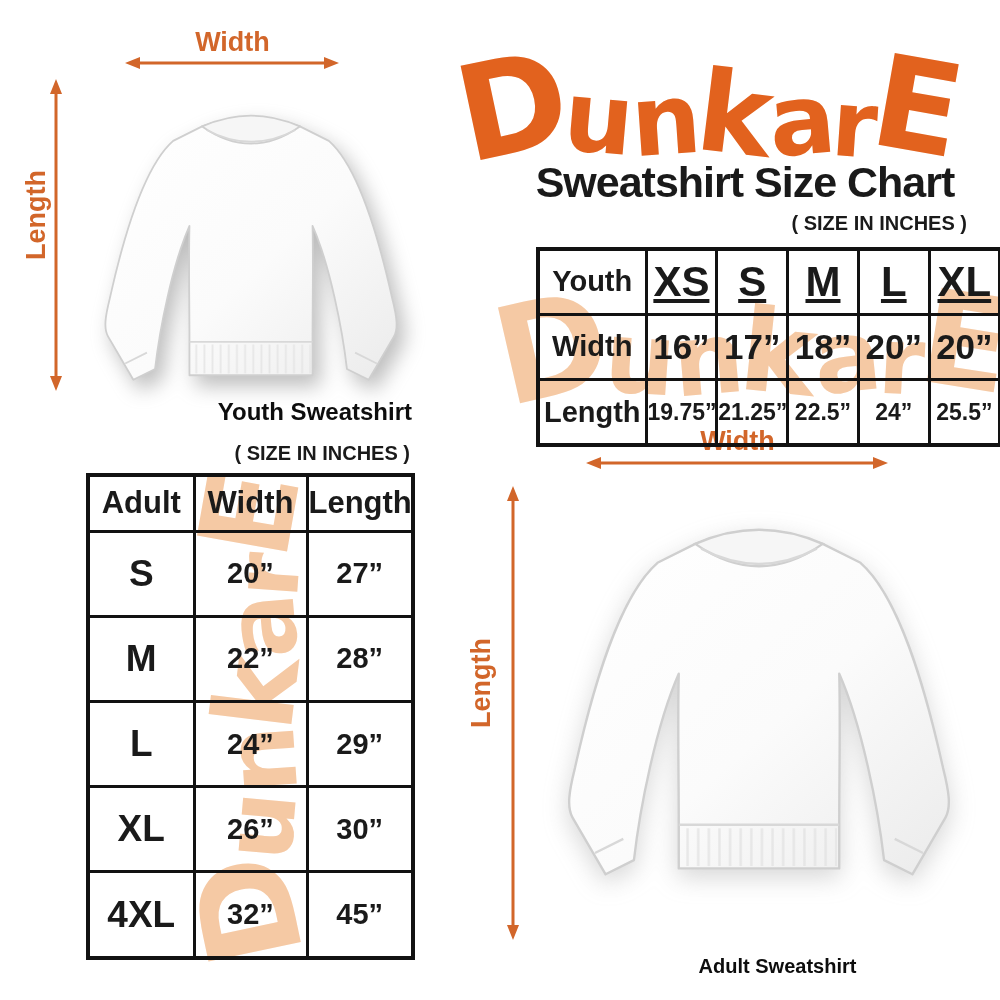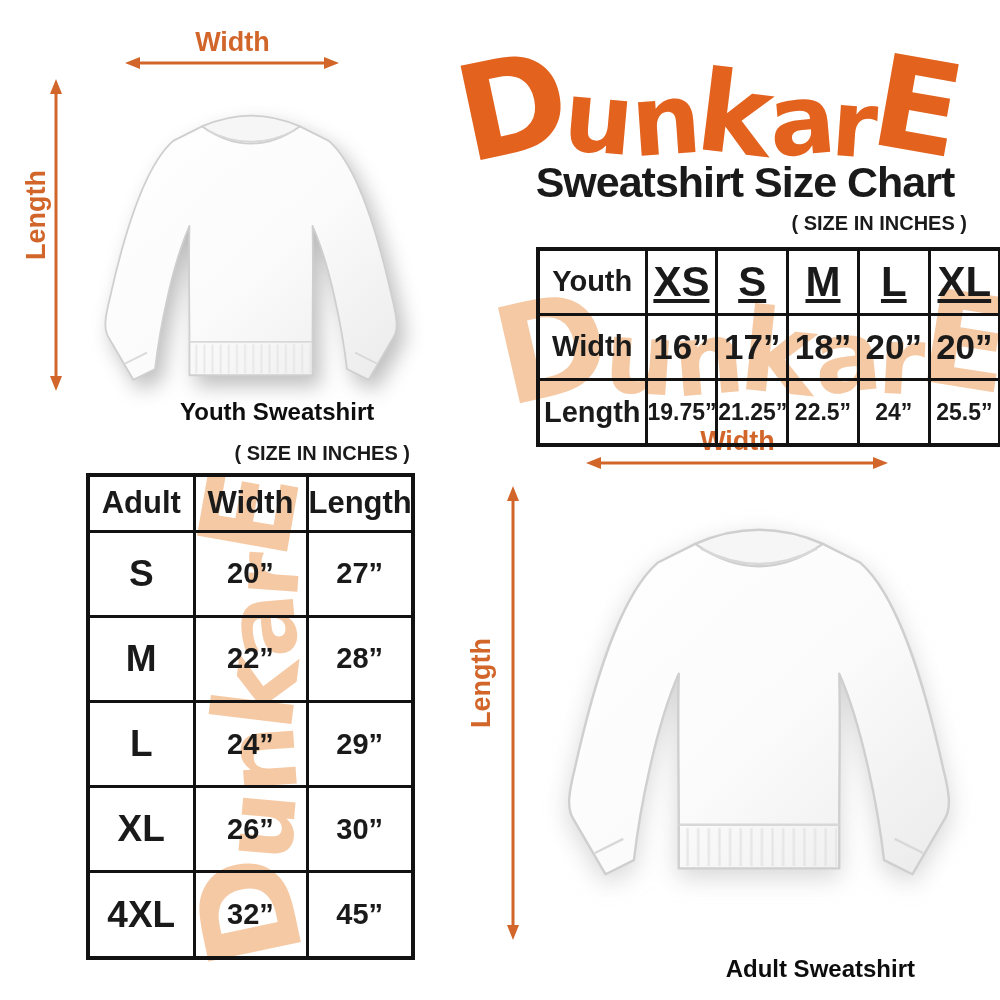--- a/index.html
+++ b/index.html
@@ -108,21 +108,21 @@
   </svg>
   <svg class="abs arrow-svg" style="left:48px; top:78px;" width="16" height="314" viewBox="0 0 16 314">
     <line x1="8" y1="13" x2="8" y2="301"></line>
     <polygon points="8,1 2,16 14,16"></polygon>
     <polygon points="8,313 2,298 14,298"></polygon>
   </svg>
   <div class="abs dim-label rot" style="left:-24px; top:200px; width:120px; height:30px;">Length</div>
   <svg class="abs shirt-youth" style="left:70px; top:72px;" width="362" height="326" viewBox="0 0 400 360">
     <use href="#sweatshirt"></use>
   </svg>
-  <div class="abs caption" style="left:180px; top:398px; width:232px; text-align:left;">Youth Sweatshirt</div>
+  <div class="abs caption" style="left:180px; top:398px; width:232px; text-align:right;">Youth Sweatshirt</div>
 
   <div class="abs logo-script brand-logo">
     <span>D</span>
       <span>u</span>
       <span>n</span>
       <span>k</span>
       <span>a</span>
       <span>r</span>
       <span>E</span>
   </div>
@@ -238,15 +238,15 @@
   </svg>
   <svg class="abs arrow-svg" style="left:505px; top:485px;" width="16" height="456" viewBox="0 0 16 456">
     <line x1="8" y1="13" x2="8" y2="443"></line>
     <polygon points="8,1 2,16 14,16"></polygon>
     <polygon points="8,455 2,440 14,440"></polygon>
   </svg>
   <div class="abs dim-label rot" style="left:421px; top:668px; width:120px; height:30px;">Length</div>
   <svg class="abs shirt-adult" style="left:523px; top:473px;" width="472" height="425" viewBox="0 0 400 360">
     <use href="#sweatshirt"></use>
   </svg>
-  <div class="abs caption" style="left:640px; top:955px; width:275px; text-align:right; font-size:24px;">Adult Sweatshirt</div>
+  <div class="abs caption" style="left:640px; top:955px; width:275px; text-align:center; font-size:20px;">Adult Sweatshirt</div>
 
 </div>
 
 </body></html>

